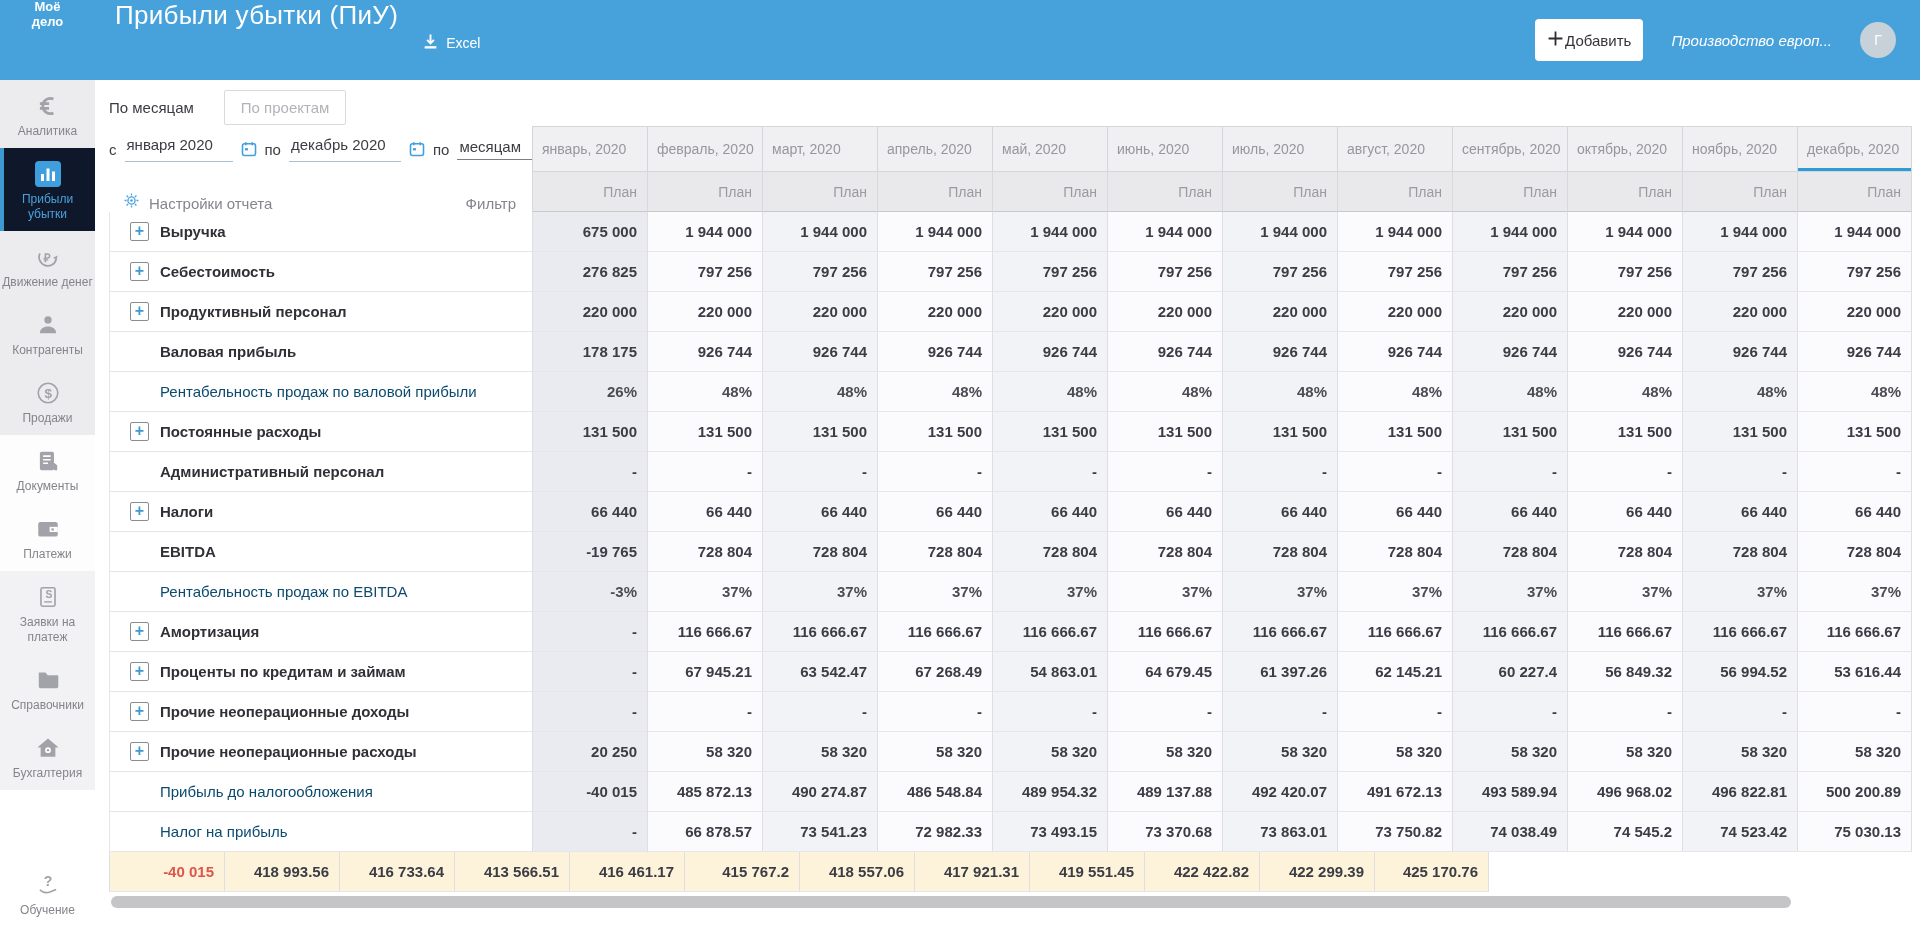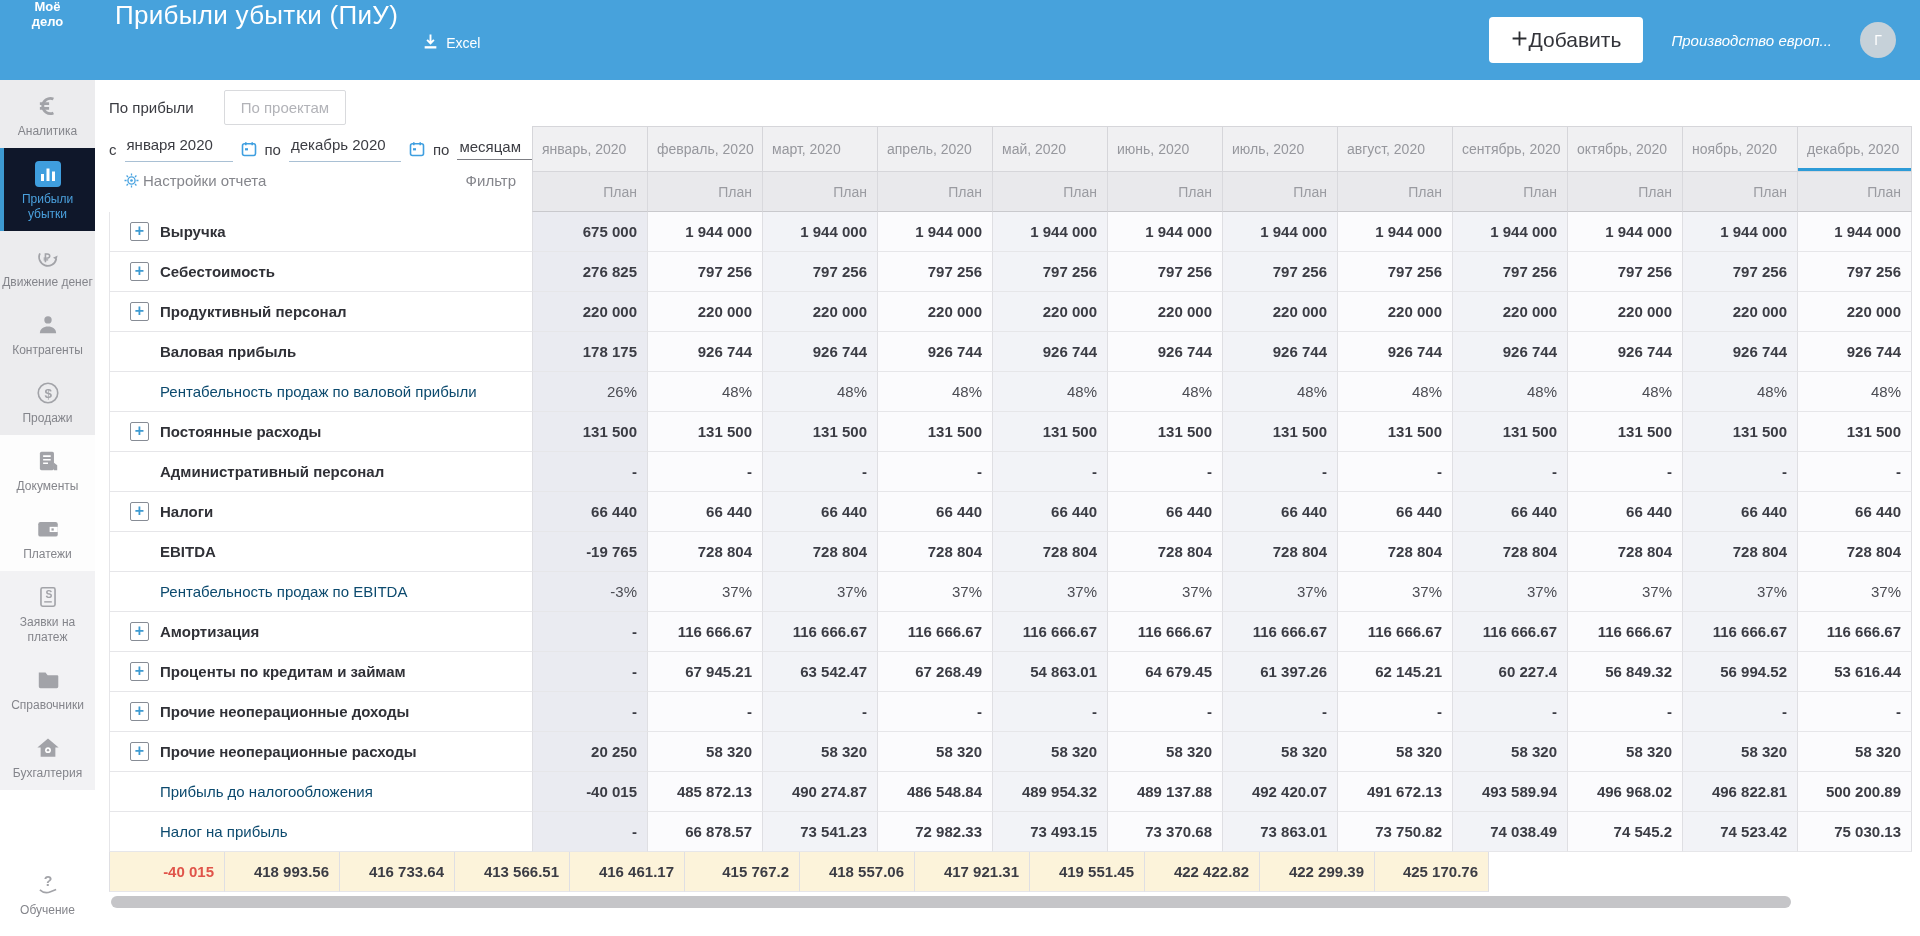--- a/index.html
+++ b/index.html
@@ -5,21 +5,21 @@
   * { box-sizing: border-box; }
   html,body { margin:0; width:1920px; height:936px; overflow:hidden; background:#fff;
     font-family:"Liberation Sans", sans-serif; }
 
   
   .header { height:80px; background:#47a2dc; display:flex; }
   .logo { width:95px; text-align:center; color:#fff; font-size:13px; font-weight:700; line-height:1.15; cursor:pointer; }
   .title { color:#fff; font-size:26px; margin-left:20px; font-weight:400; letter-spacing:.3px; }
   .excel { display:flex; align-items:center; gap:7px; color:#fff; margin-left:24px; font-size:14px; cursor:pointer; margin-top:6px;}
   .header-right { margin-left:auto; display:flex; align-items:center; gap:28px; padding-right:24px; }
-  .add-btn { background:#fff; border:none; border-radius:4px; padding:11px 22px; font-size:21px; color:#33343a;
+  .add-btn { background:#fff; border:none; border-radius:4px; padding:11px 12px; font-size:15px; color:#33343a;
     display:flex; gap:1px; align-items:center; cursor:pointer; font-family:inherit; }
   .company { color:#fff; font-size:15px; cursor:pointer;font-style:italic; }
   .avatar { width:36px; height:36px; border-radius:50%; background:#c6d1d9; color:#fff; display:flex;
     align-items:center; justify-content:center; font-size:14px; cursor:pointer; }
 
   
   .app-body { display:flex; height:856px; }
 
   
   .sidebar { width:95px; display:flex; flex-direction:column; background:#fff; flex:0 0 95px; }
@@ -52,21 +52,21 @@
   .cal { display:flex; align-items:center; cursor:pointer; }
   .group-select { border-bottom:1px solid #7d7e84; padding:0 2px 4px; display:flex; align-items:center; gap:26px; cursor:pointer; }
 
   .mh { width:115px; flex:0 0 115px; background:#f0f0f2; color:#96979d; font-size:14px;
     display:flex; align-items:center; padding-left:9px;
     border-top:1px solid #d6d6da; border-bottom:1px solid #d6d6da; border-left:1px solid #d6d6da; cursor:pointer;
     white-space:nowrap; overflow:hidden; }
   .mh:last-child { border-right:1px solid #d6d6da; }
   .mh.dec { box-shadow:inset 0 -3px 0 #2d9bd7; }
 
-  .settings-cell { width:423px; flex:0 0 423px; display:flex; align-items:flex-start; gap:3px;
+  .settings-cell { width:423px; flex:0 0 423px; display:flex; align-items:flex-end; gap:9px;
     color:#85868c; font-size:15px; padding-left:14px; }
   .filter-link { margin-left:auto; padding-right:16px; color:#85868c; cursor:pointer; }
   .settings-label { cursor:pointer; }
   .ph { width:115px; flex:0 0 115px; background:#e9e9ec; color:#9a9ba1; font-size:14px;
     display:flex; align-items:center; justify-content:flex-end; padding-right:10px;
     border-left:1px solid #d9d9dd; border-bottom:1px solid #c9c9cd; }
   .ph:last-child { border-right:1px solid #d9d9dd; }
 
   .label-cell { width:423px; flex:0 0 423px; display:flex; align-items:center; gap:11px;
     padding-left:20px; border-bottom:1px solid #e6e6e9; border-left:1px solid #e6e6e9;
@@ -75,21 +75,21 @@
   .trow.lbl-bold .label-cell { font-weight:700; }
   .expand { width:19px; height:19px; flex:0 0 19px; border:1px solid #878c95; border-radius:2px;
     color:#3d9ad1; font-size:16px; line-height:16px; text-align:center; cursor:pointer; background:#fff; }
   .spacer { width:19px; flex:0 0 19px; }
 
   .vcell { width:115px; flex:0 0 115px; display:flex; align-items:center; justify-content:flex-end;
     padding-right:10px; font-size:15px; color:#3b3c44;
     border-left:1px solid #dfdfe3; border-bottom:1px solid #e6e6e9; white-space:nowrap; }
   .vcell:last-child { border-right:1px solid #dfdfe3; }
   .vcell.vbold { font-weight:700; }
-  .vcell.vreg { font-weight:400; color:#4b4c53; }
+  .vcell.vreg { font-weight:700; color:#4b4c53; }
   .vcell.c0 { background:#eaebf1; }
   .vcell.c-odd { background:#f2f3f7; }
   .vcell.c-even { background:#fbfbfd; }
   .trow.total .label-cell { background:#fcf3da; }
   .trow.total .vcell { background:#fcf3da; }
   .trow.total .vcell.neg { color:#e0544a; }
 
   .hscroll { position:relative; height:14px; margin-top:3px; width:1803px; }
   .hscroll-thumb { position:absolute; left:2px; top:1px; height:12px; width:1680px;
     background:#c5c5c8; border-radius:7px; cursor:grab; }
@@ -228,21 +228,21 @@
             <text x="8" y="12.5" font-size="13" font-weight="bold" fill="currentColor" font-family="Liberation Sans">?</text>
             <path d="M4.5 16.5c2.8 2.6 6.5 3.1 9.8 1.7l5.2-2" fill="none" stroke="currentColor" stroke-width="1.5"></path>
           </svg>
         </div>
         <div class="side-label">Обучение</div>
       </div>
     </div>
 
   <div class="content">
     <div class="tabs">
-      <div class="tab active">По прибыли</div>
+      <div class="tab active">По месяцам</div>
       <div class="tab inactive">По проектам</div>
     </div>
 
     <div class="table">
       <div class="band-months" id="months-band">
         <div class="filters-cell">
           <span>с</span>
           <span class="uval" style="min-width:108px">января 2020</span>
           <span class="cal">
               <svg width="16" height="16" viewBox="0 0 16 16">

